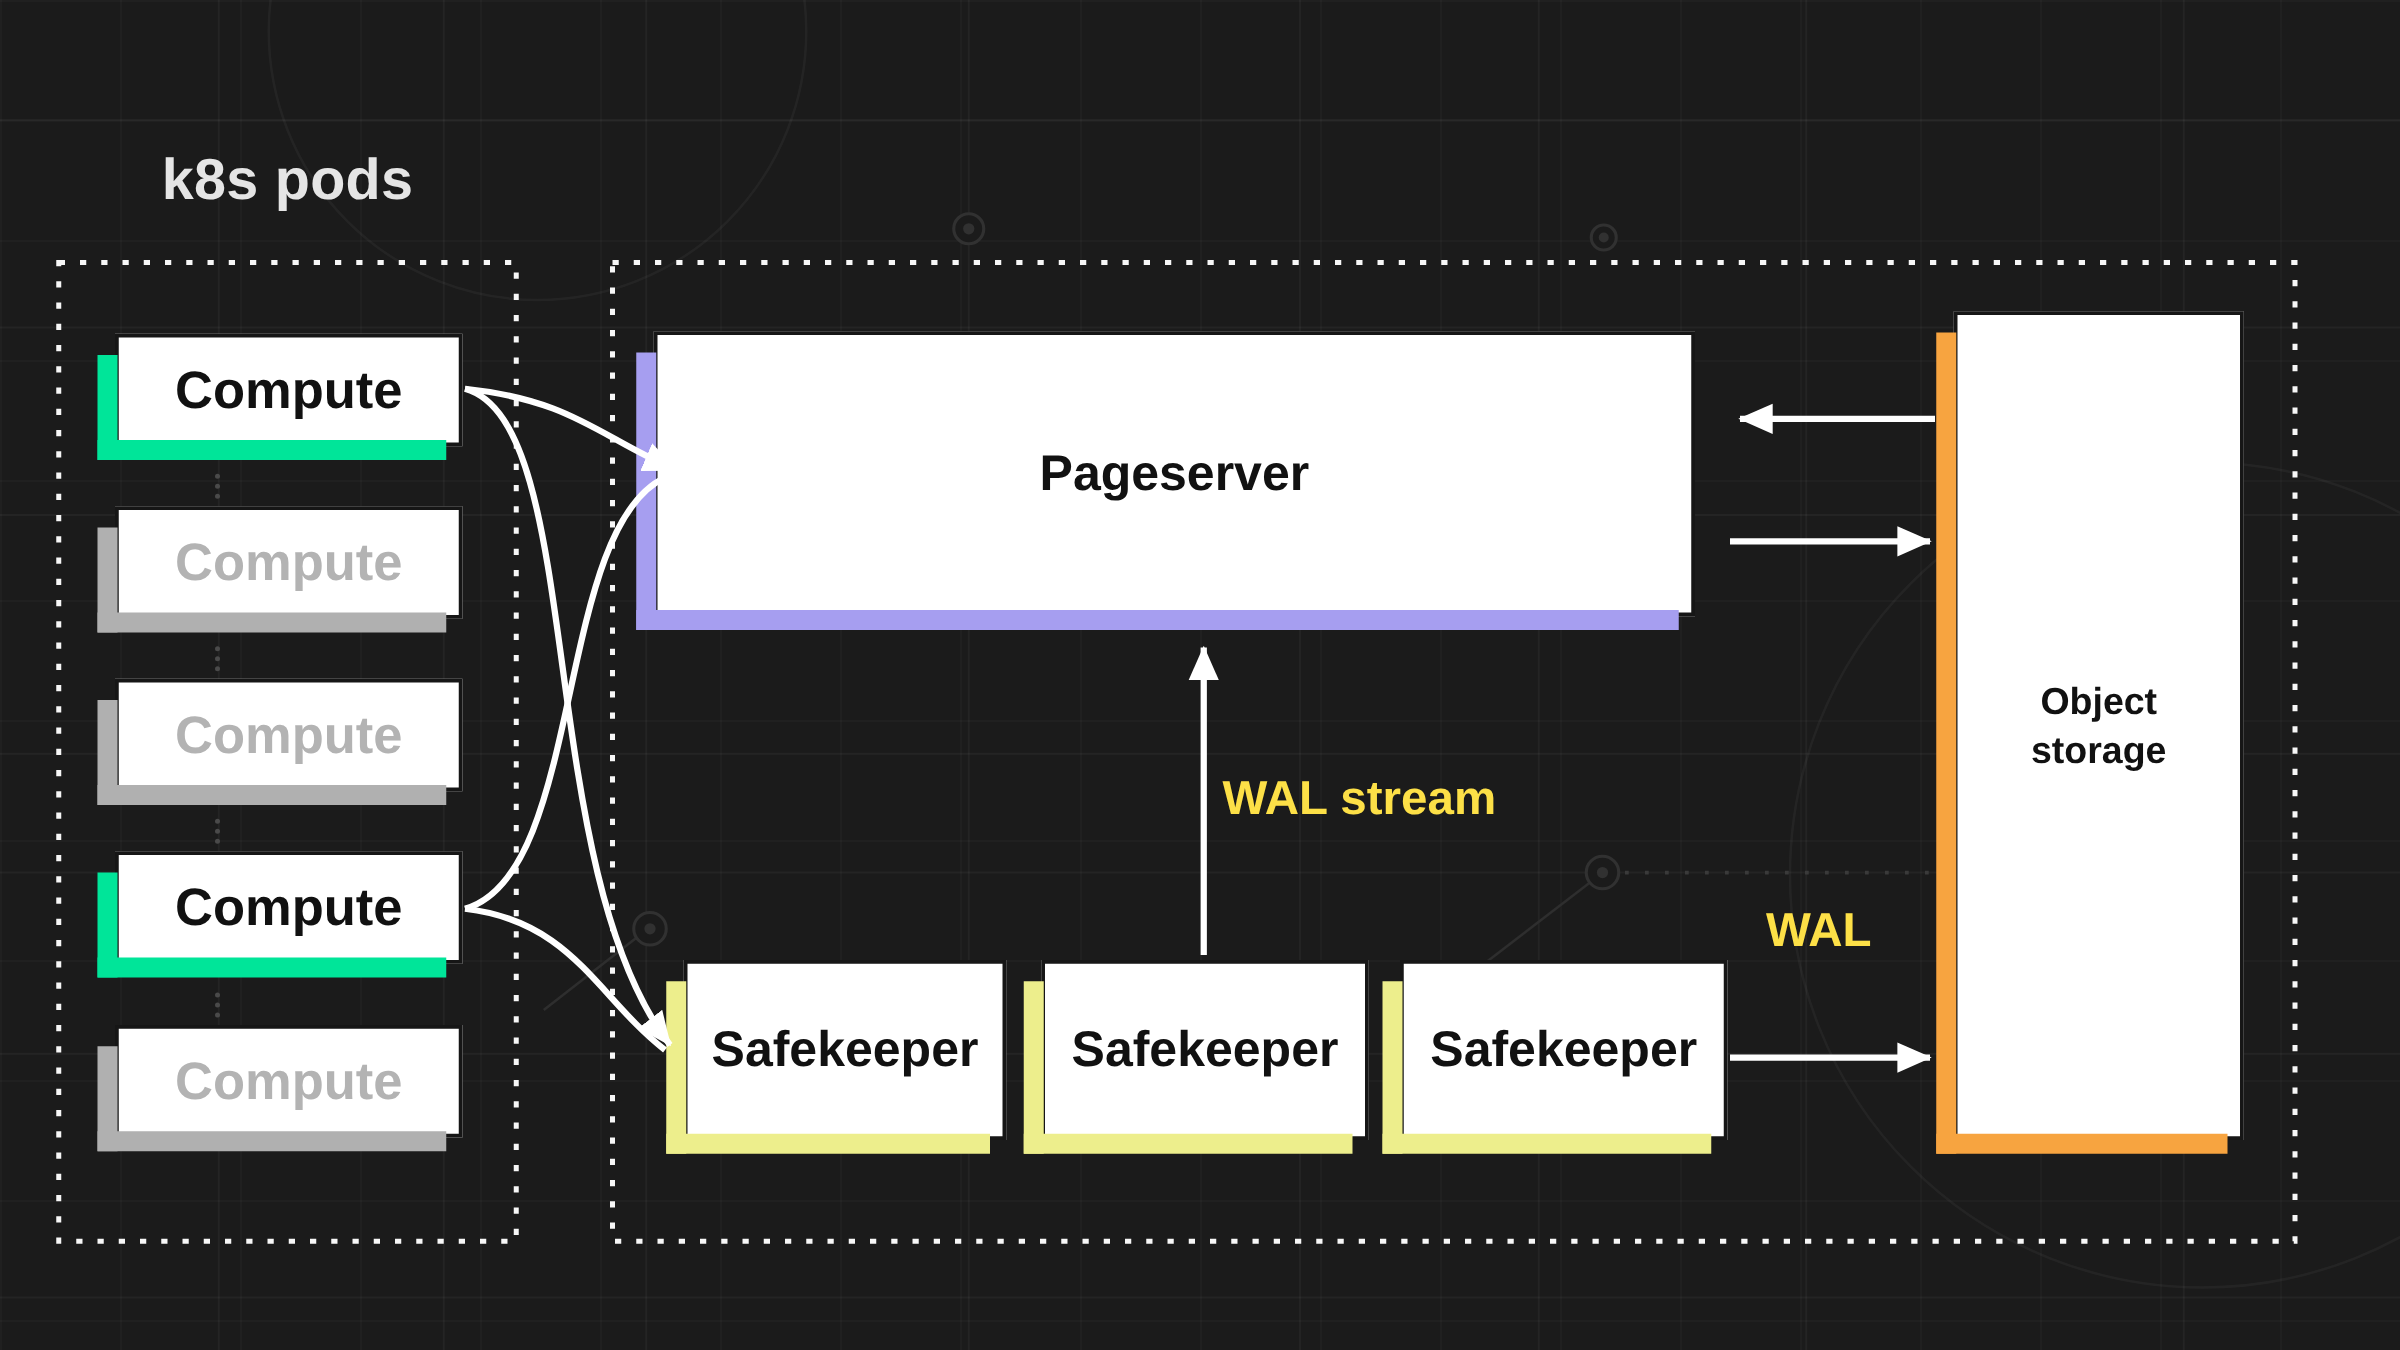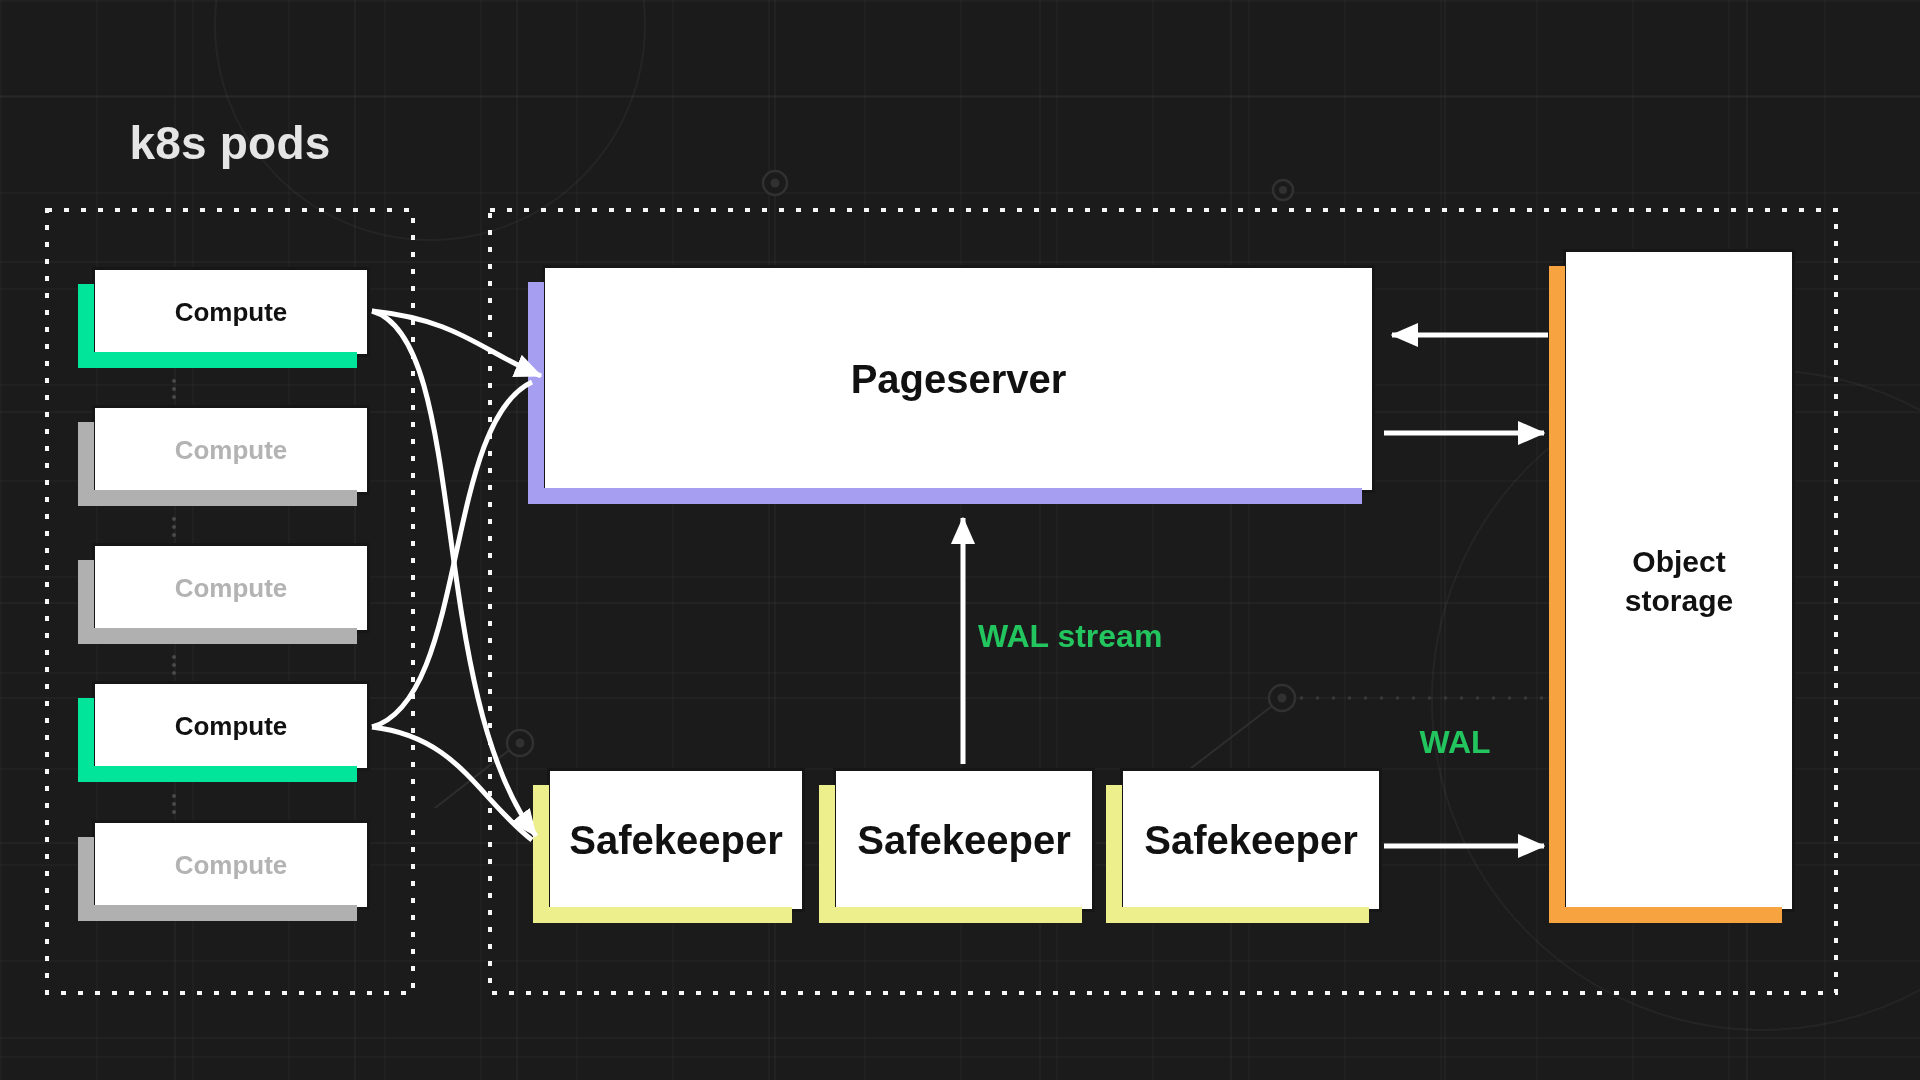--- a/index.html
+++ b/index.html
@@ -39,26 +39,26 @@
     display:flex;align-items:center;justify-content:center;
     color:var(--darkText,#111);font-weight:700;
   }
   .laccent{
     position:absolute;left:-17px;top:14px;height:100%;
     width:calc(100% + 7px);box-sizing:border-box;pointer-events:none;
     border-left:16px solid var(--ac);border-bottom:16px solid var(--ac);
     z-index:-1;
   }
   .box{z-index:2;}
-  .compute{font-size:26px;}
+  .compute{font-size:42px;}
   .compute.inactive{color:var(--inactiveText,#b3b3b3);}
   .biglabel{font-size:40px;}
   .objstore{font-size:30px;text-align:center;line-height:1.3;padding:0 18px;}
   .wal-label{
-    position:absolute;color:#22c55e;font-size:32px;font-weight:700;z-index:3;
+    position:absolute;color:#fde047;font-size:38px;font-weight:700;z-index:3;
   }
 </style>
 </head>
 <body>
 
 <div class="stage">
 
   <svg class="layer" width="1920" height="1080">
     <g>
       <line class="gridline" x1="175" y1="0" x2="175" y2="1080"></line>
@@ -135,21 +135,21 @@
   </div>
   <div class="box compute" style="left:92px;top:681px;width:278px;height:90px;--ac:var(--green);">
     <span>Compute</span>
     <i class="laccent"></i>
   </div>
   <div class="box compute inactive" style="left:92px;top:820px;width:278px;height:90px;--ac:var(--gray);">
     <span>Compute</span>
     <i class="laccent"></i>
   </div>
 
-  <div class="box biglabel" style="left:542px;top:265px;width:833px;height:228px;--ac:var(--purple);">
+  <div class="box biglabel" style="left:523px;top:265px;width:833px;height:228px;--ac:var(--purple);">
     <span>Pageserver</span>
     <i class="laccent"></i>
   </div>
 
   <div class="box biglabel" style="left:547px;top:768px;width:258px;height:144px;--ac:var(--yellow);">
     <span>Safekeeper</span>
     <i class="laccent"></i>
   </div>
   <div class="box biglabel" style="left:833px;top:768px;width:262px;height:144px;--ac:var(--yellow);">
     <span>Safekeeper</span>

